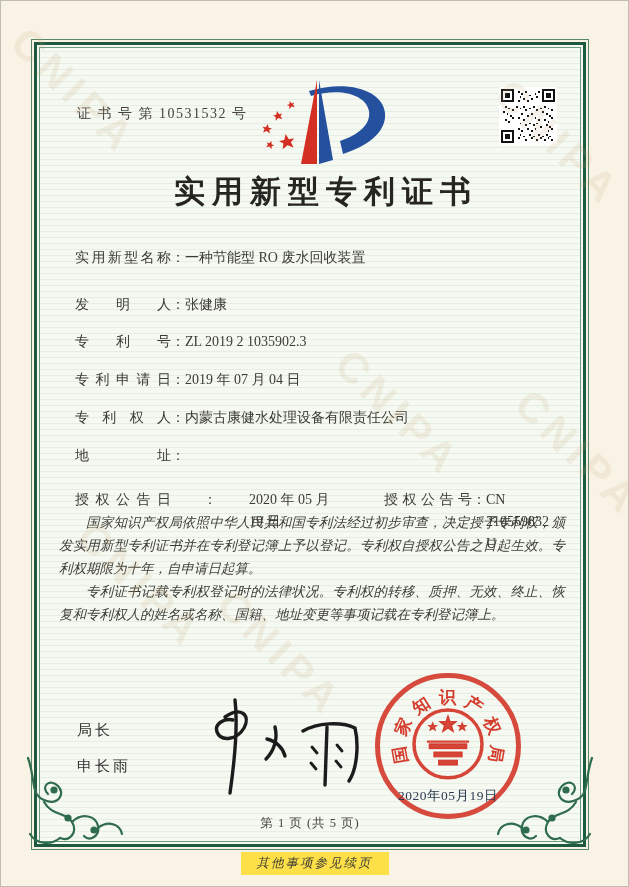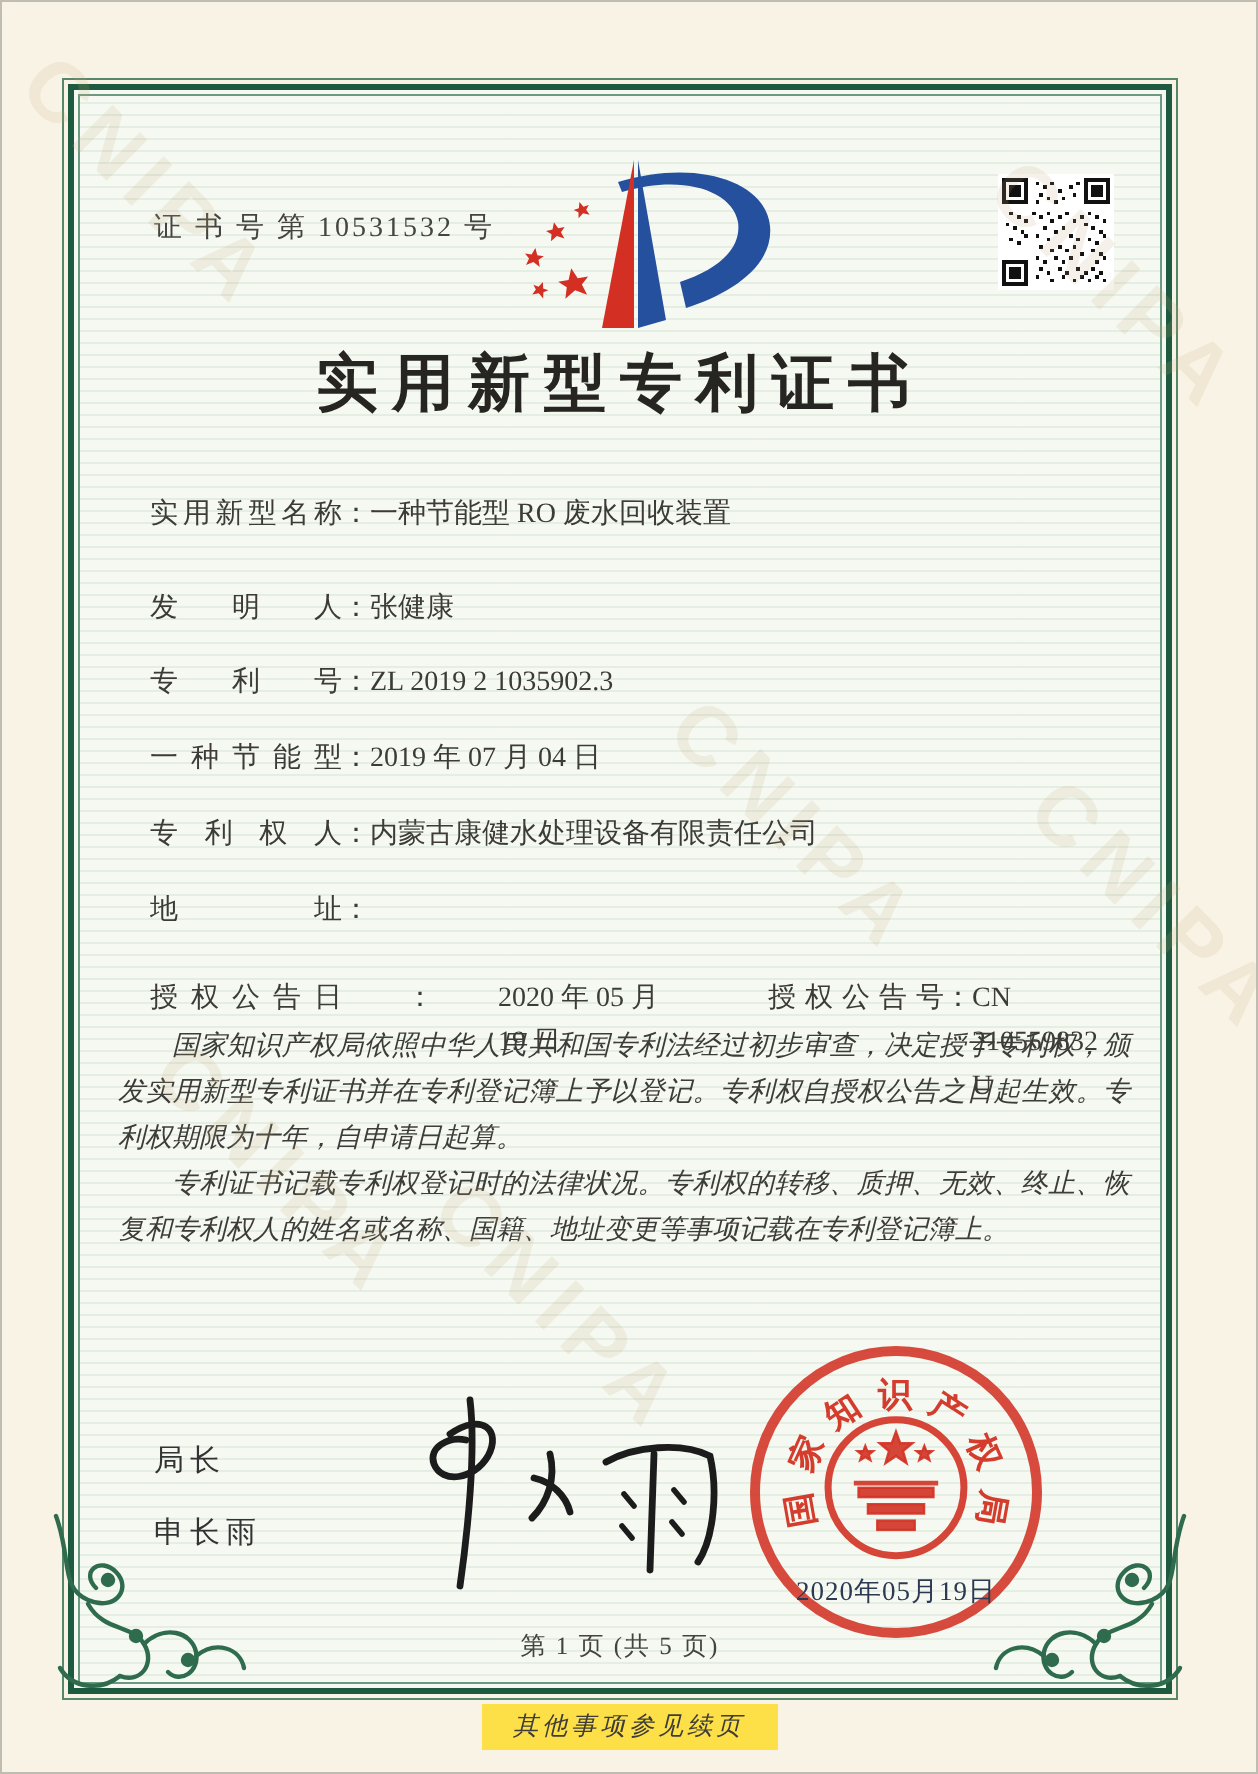--- a/index.html
+++ b/index.html
@@ -24,21 +24,21 @@
     background:
       repeating-linear-gradient(180deg,
         rgba(140,180,150,0.16) 0px, rgba(140,180,150,0.16) 1px,
         rgba(255,255,255,0) 1px, rgba(255,255,255,0) 6px),
       #f6f9f1;
   }
   .cert-no{position:absolute;left:40px;top:60px;font-size:14px;letter-spacing:1.5px;color:#45443f;}
   .qr{position:absolute;left:462px;top:42px;width:58px;height:58px;background:#fff;padding:2px;box-sizing:border-box;}
   .logo{position:absolute;left:220px;top:30px;width:134px;height:96px;}
   .title{
-    position:absolute;left:0;top:126px;width:100%;text-align:center;
+    position:absolute;left:16px;top:126px;width:100%;text-align:center;
     font-size:31px;font-weight:bold;letter-spacing:7px;color:#262521;
   }
   
   .frow{position:absolute;left:38px;right:36px;display:flex;font-size:14px;line-height:22px;color:#3c3b37;}
   .flabel{display:inline-block;width:96px;text-align:justify;text-align-last:justify;flex:0 0 96px;}
   .fcolon{flex:0 0 14px;}
   .fvalue{flex:1;}
   .pair{display:flex;}
   .pair1{flex:0 0 262px;gap:32px;}
   .pair2 .flabel{width:88px;flex-basis:88px;margin-left:47px;}
@@ -219,21 +219,21 @@
       <span class="flabel">发明人</span>
         <span class="fcolon">：</span>
       <span class="fvalue">张健康</span>
     </div>
     <div class="frow" style="top:286px">
       <span class="flabel">专利号</span>
         <span class="fcolon">：</span>
       <span class="fvalue">ZL 2019 2 1035902.3</span>
     </div>
     <div class="frow" style="top:324px">
-      <span class="flabel">一种节能型</span>
+      <span class="flabel">专利申请日</span>
         <span class="fcolon">：</span>
       <span class="fvalue">2019 年 07 月 04 日</span>
     </div>
     <div class="frow" style="top:362px">
       <span class="flabel">专利权人</span>
         <span class="fcolon">：</span>
       <span class="fvalue">内蒙古康健水处理设备有限责任公司</span>
     </div>
     <div class="frow" style="top:400px">
       <span class="flabel">地址</span>

